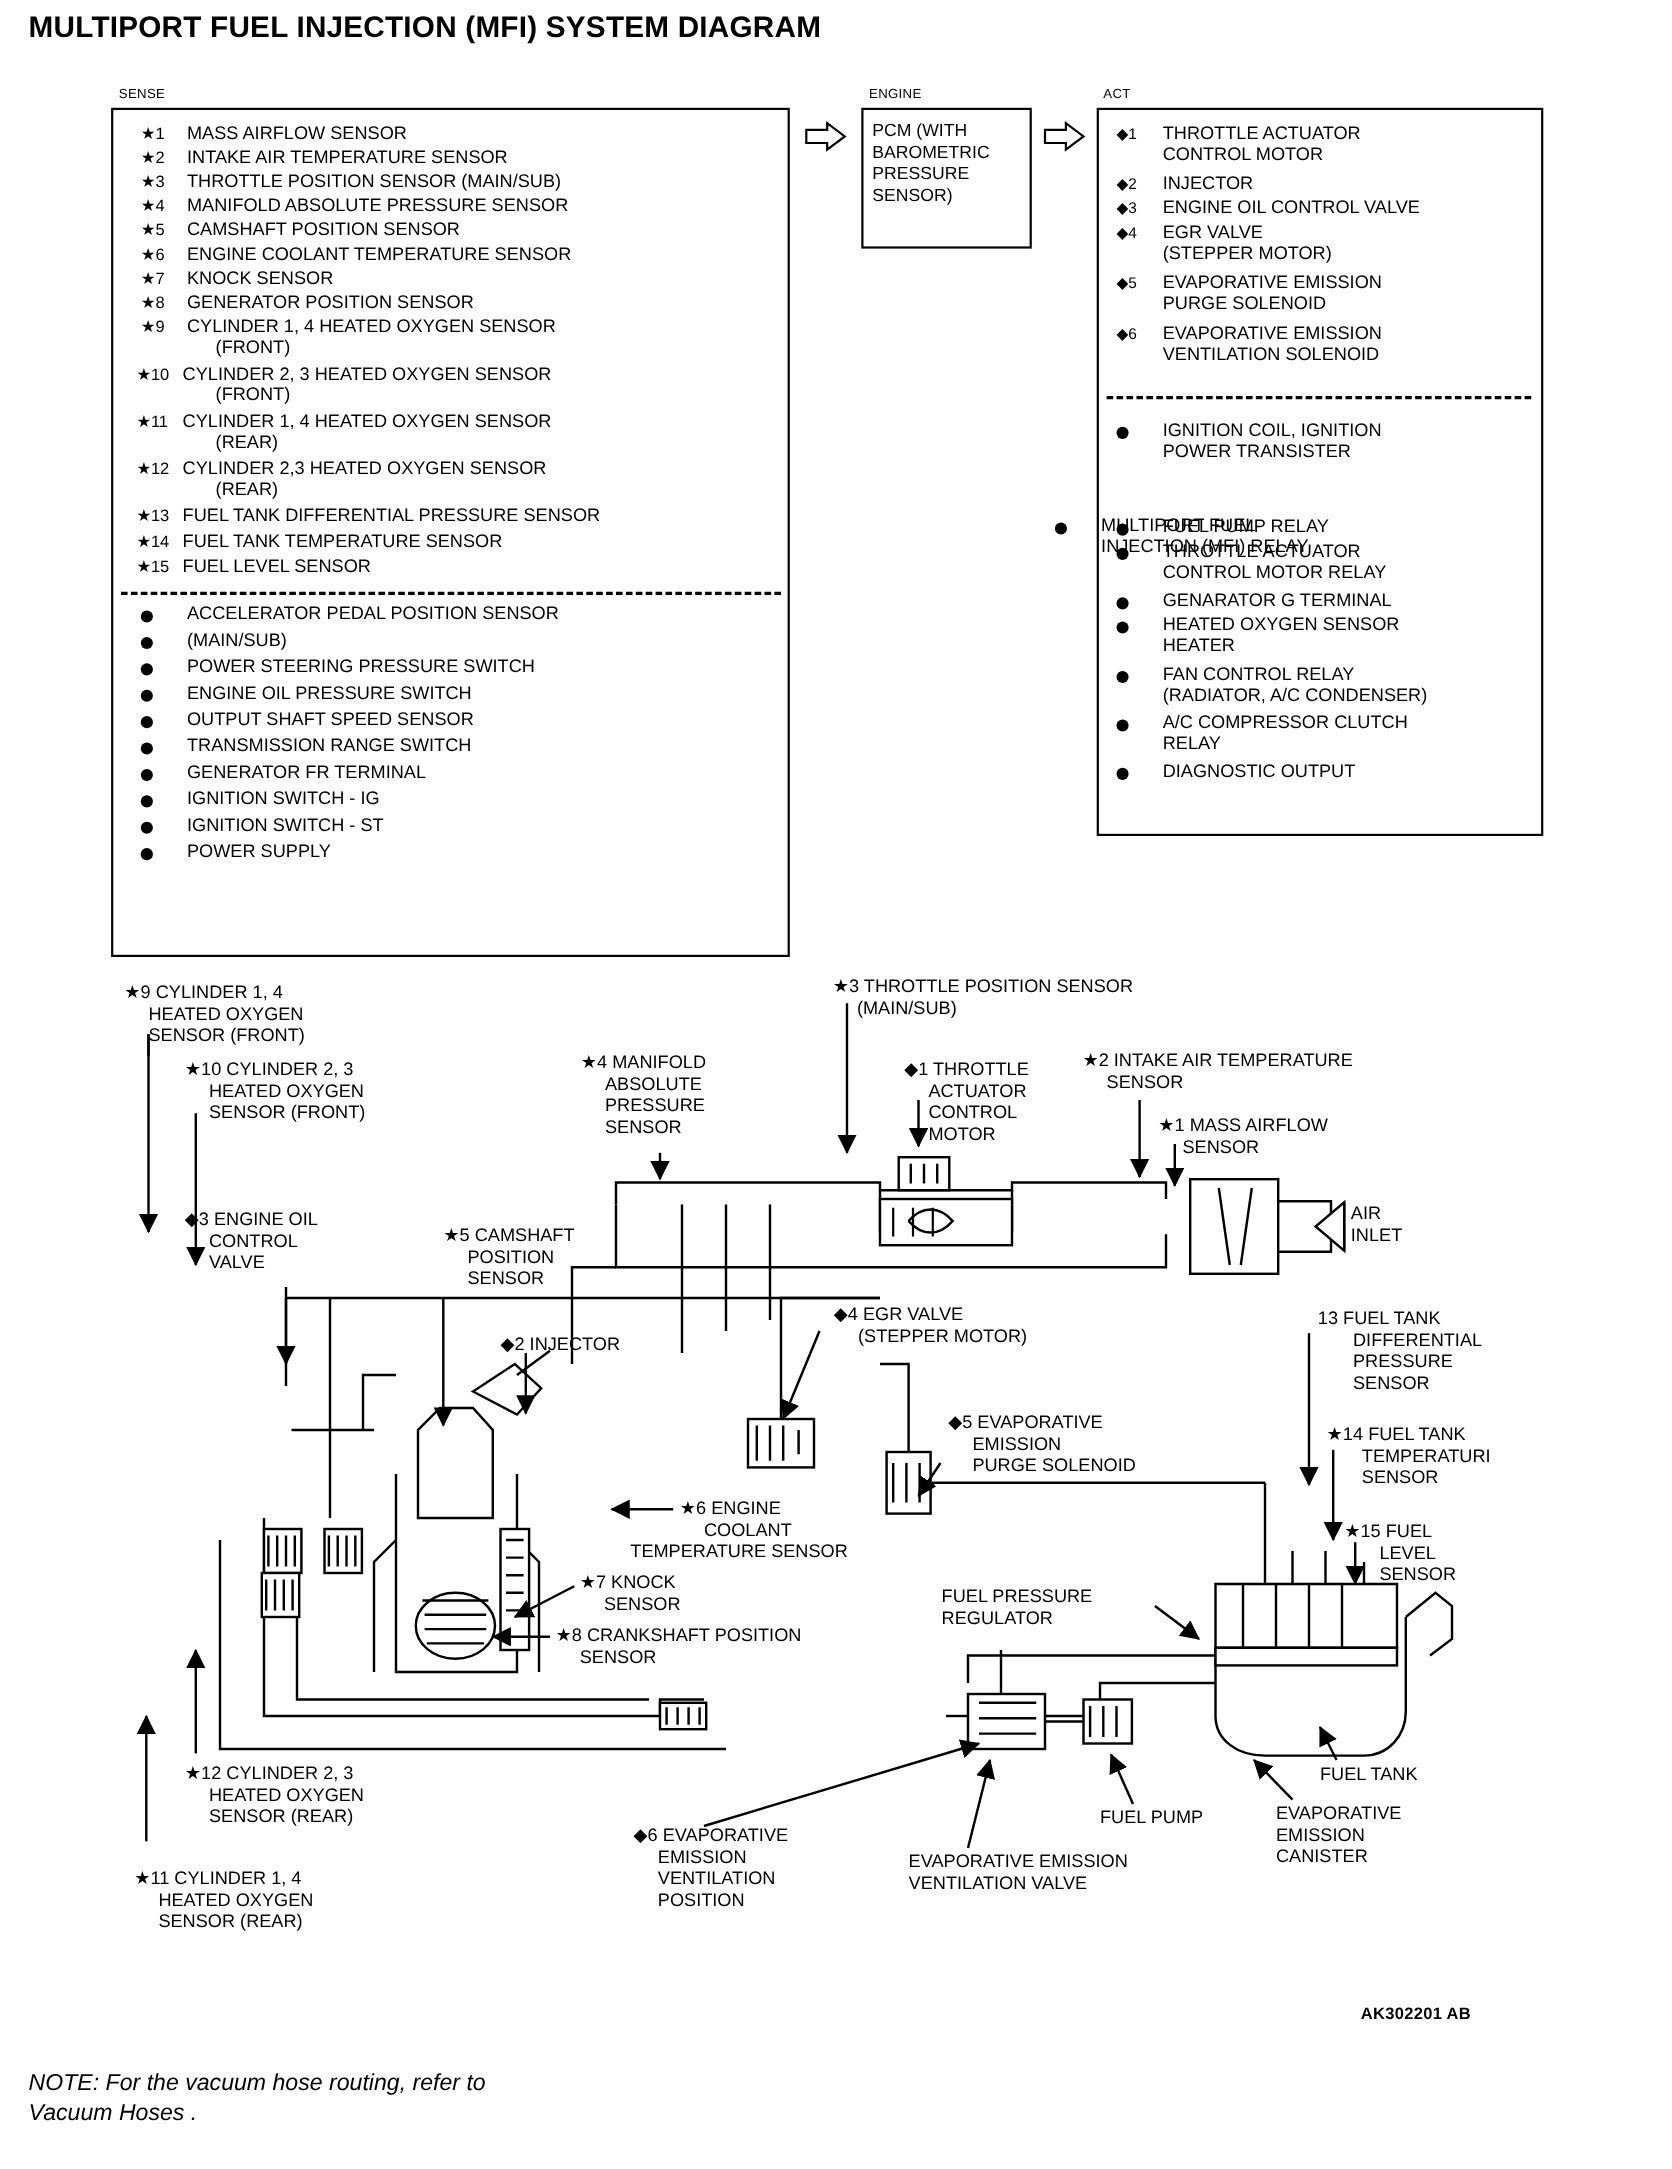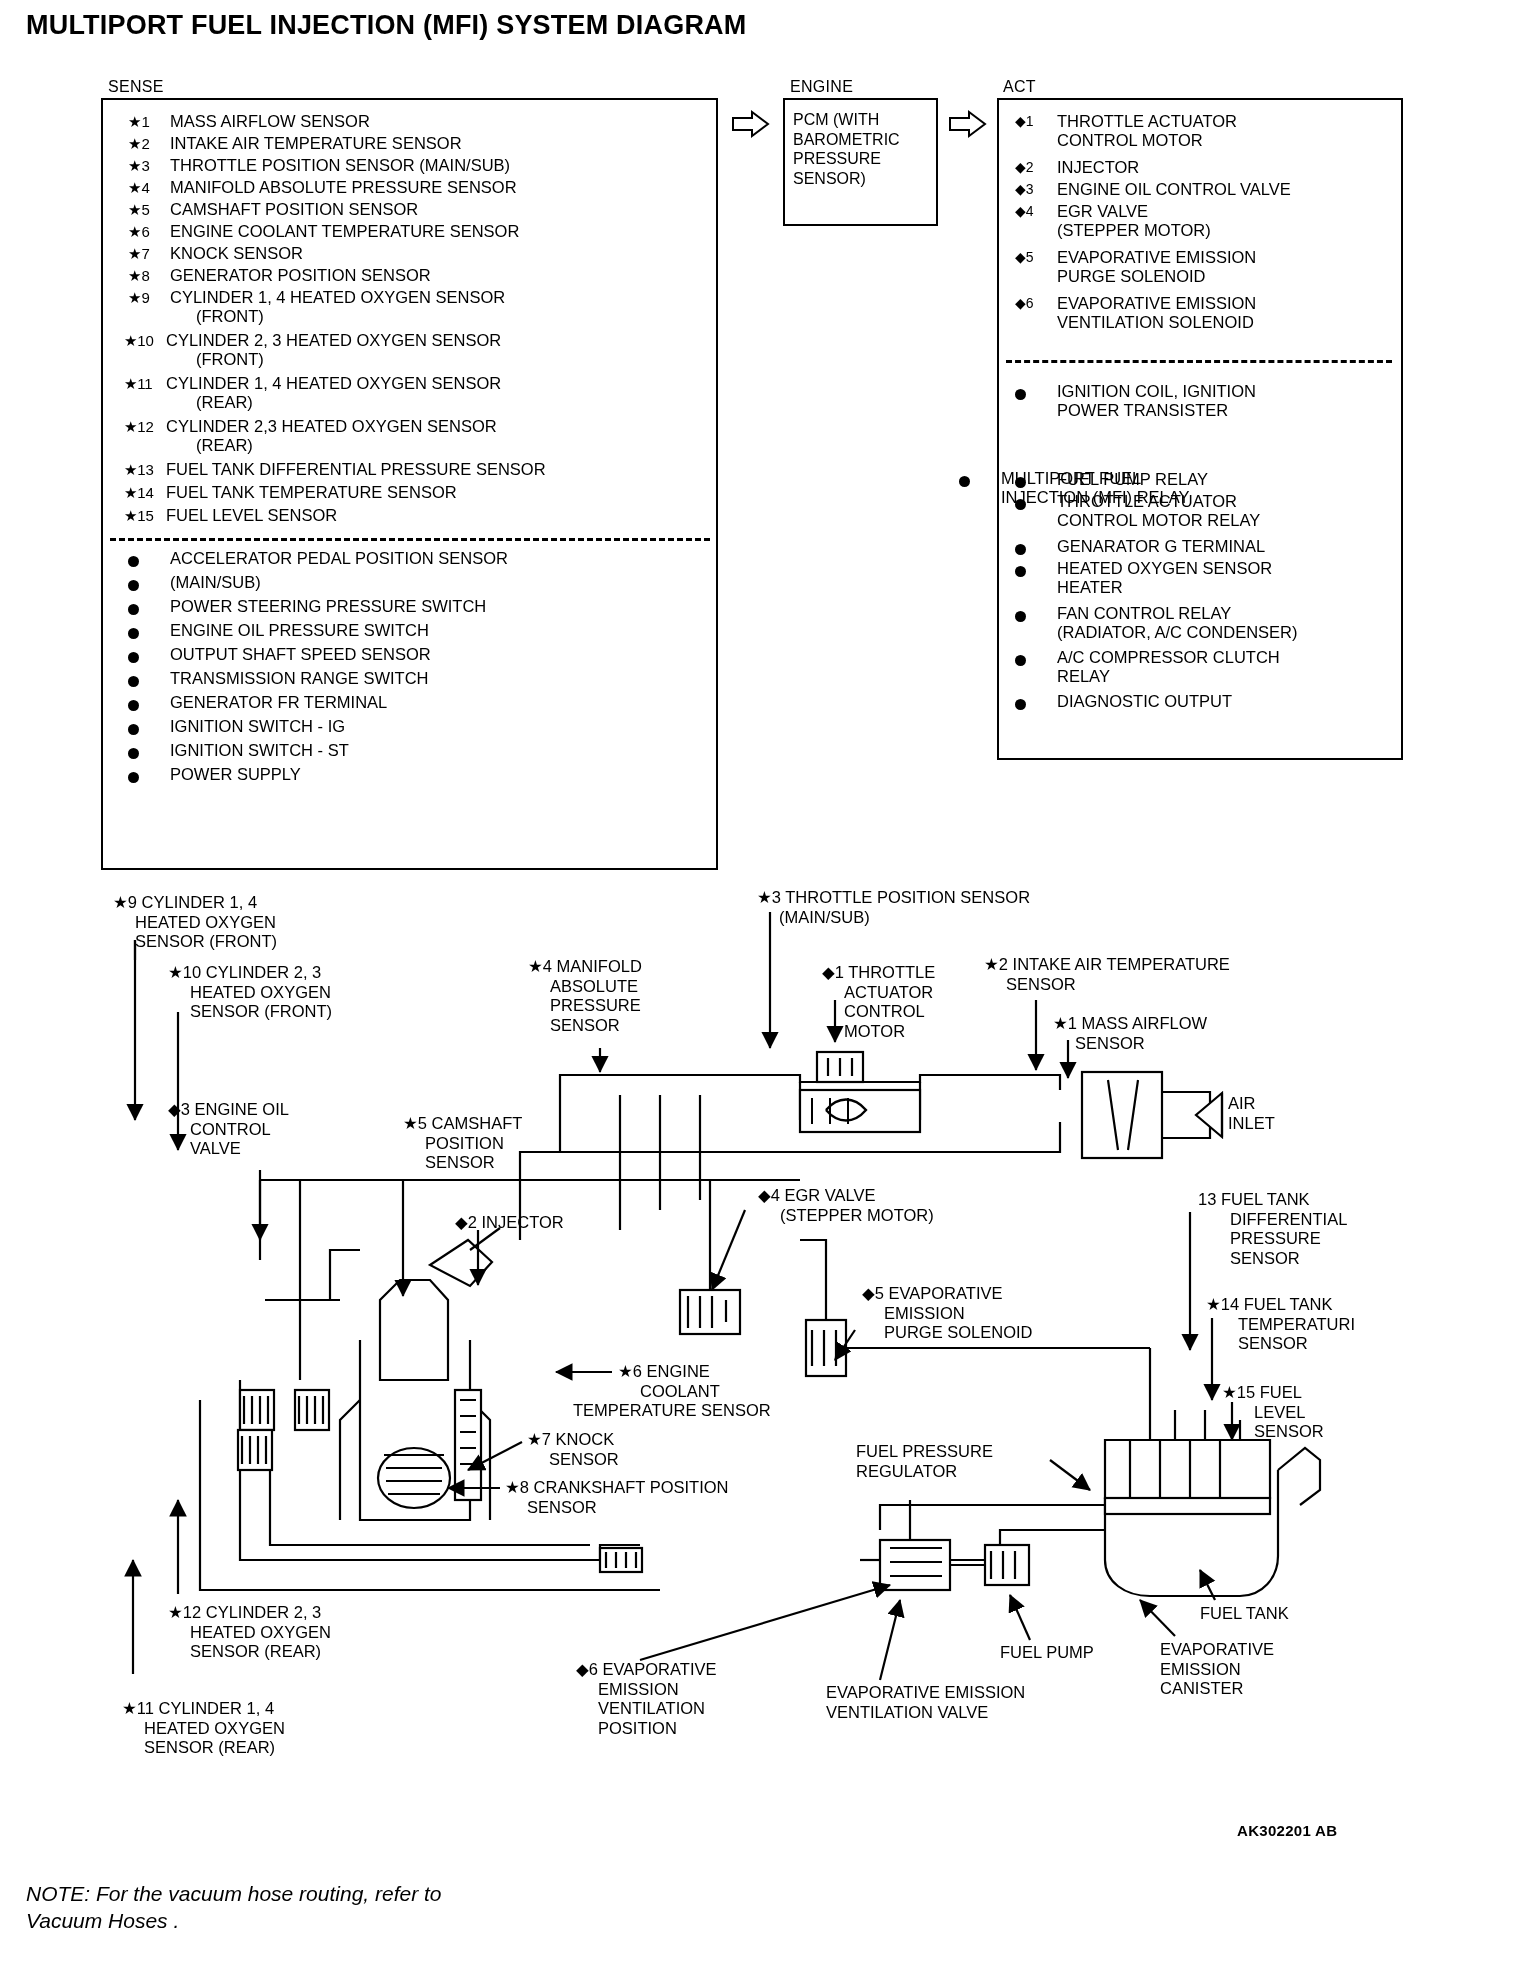--- a/index.html
+++ b/index.html
@@ -27,21 +27,21 @@
     left: 26px;
     top: 10px;
     font-size: 27px;
     font-weight: bold;
     letter-spacing: 0.2px;
     white-space: nowrap;
   }
   
   .col-head {
     position: absolute;
-    font-size: 16px;
+    font-size: 12px;
     font-weight: normal;
     letter-spacing: .3px;
   }
   #head-sense { left: 108px; top: 78px; }
   #head-decide { left: 790px; top: 78px; }
   #head-act { left: 1003px; top: 78px; }
 
   
   .box {
     position: absolute;

